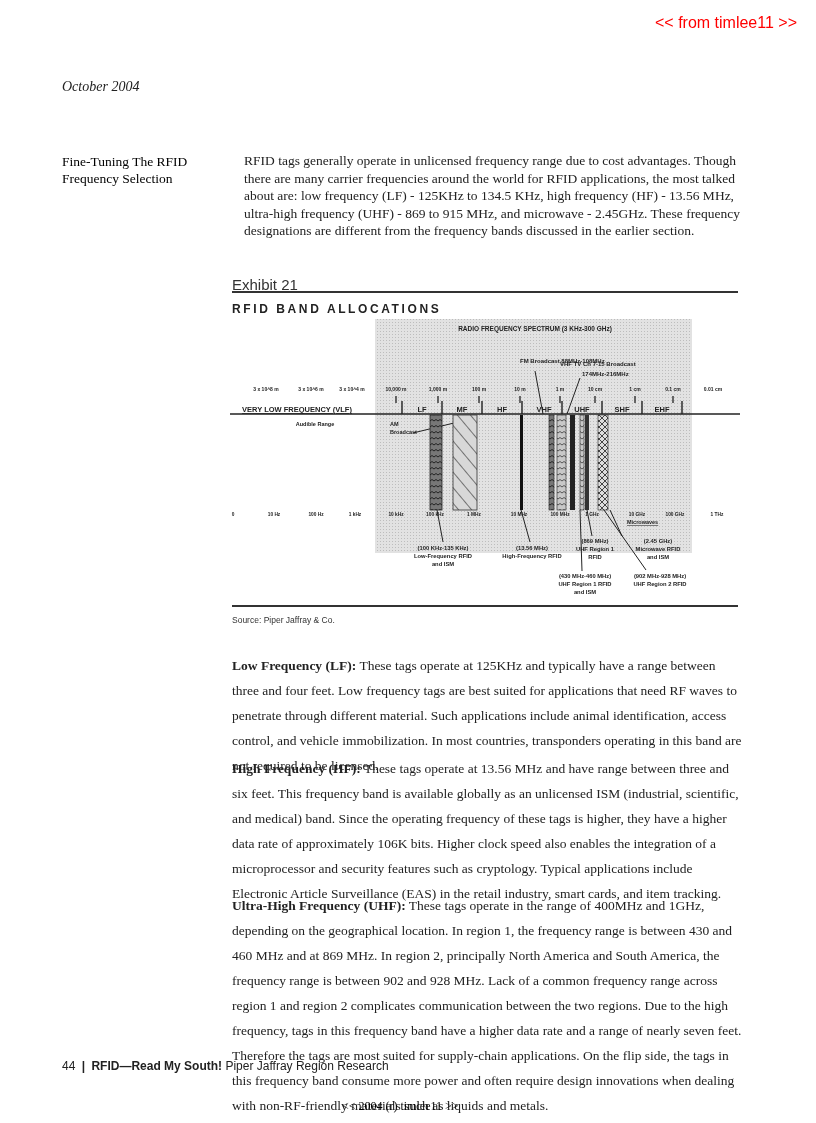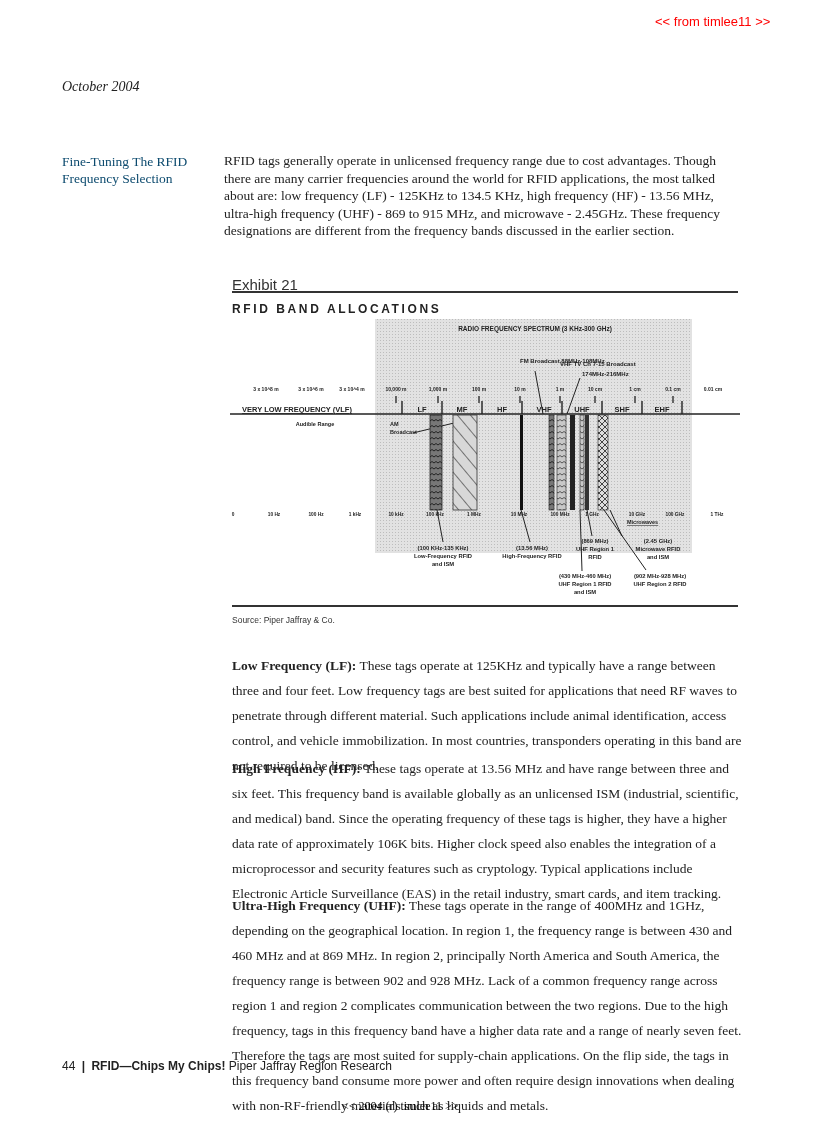--- a/index.html
+++ b/index.html
@@ -1,21 +1,21 @@
 <!DOCTYPE html>
 <html><head>
 <meta charset="utf-8">
 <style>
   html, body { margin:0; padding:0; background:#fff; }
   body { width:816px; height:1123px; position:relative; overflow:hidden; font-family:"Liberation Serif", serif; color:#222; }
   .abs { position:absolute; }
-  .watermark-top { left:655px; top:14px; color:#ff0000; font-family:"Liberation Sans", sans-serif; font-size:13px; }
+  .watermark-top { left:655px; top:14px; color:#ff0000; font-family:"Liberation Sans", sans-serif; font-size:16px; }
   .date { left:62px; top:79px; font-style:italic; font-size:14px; }
-  .side-head { left:62px; top:153px; width:150px; font-size:13.5px; line-height:17px; color:#0c4a6e; }
-  .intro { left:224px; top:152px; width:510px; font-size:13.5px; line-height:17.5px; }
+  .side-head { left:62px; top:153px; width:150px; font-size:13.5px; line-height:17px; color:#000000; }
+  .intro { left:244px; top:152px; width:510px; font-size:13.5px; line-height:17.5px; }
   .exhibit { left:232px; top:276px; font-family:"Liberation Sans", sans-serif; font-size:15px; color:#333; }
   .rule { left:232px; width:506px; height:2px; background:#333; }
   .chart-title { left:232px; top:302px; font-family:"Liberation Sans", sans-serif; font-weight:bold; font-size:12px; letter-spacing:2.6px; color:#222; }
   .source { left:232px; top:615px; font-family:"Liberation Sans", sans-serif; font-size:8.5px; color:#333; }
   .para { left:232px; width:510px; font-size:13.5px; line-height:25px; }
   .para b { font-weight:bold; }
   .footer { left:62px; top:1059px; font-family:"Liberation Sans", sans-serif; font-size:12px; color:#222; }
   .footer .bar { font-weight:bold; margin:0 3px; }
   .footer .bt { font-weight:bold; }
   .watermark-bot { left:342px; top:1099px; font-size:12px; color:#000; }
@@ -184,16 +184,16 @@
 <div class="abs para" style="top:756px;">
   <b>High Frequency</b><b> (HF):</b><span> These tags operate at 13.56 MHz and have range between three and six feet. This frequency band is available globally as an unlicensed ISM (industrial, scientific, and medical) band. Since the operating frequency of these tags is higher, they have a higher data rate of approximately 106K bits. Higher clock speed also enables the integration of a microprocessor and security features such as cryptology. Typical applications include Electronic Article Surveillance (EAS) in the retail industry, smart cards, and item tracking.</span>
 </div>
 <div class="abs para" style="top:893px;">
   <b>Ultra-High Frequency</b><b> (UHF):</b><span> These tags operate in the range of 400MHz and 1GHz, depending on the geographical location. In region 1, the frequency range is between 430 and 460 MHz and at 869 MHz. In region 2, principally North America and South America, the frequency range is between 902 and 928 MHz. Lack of a common frequency range across region 1 and region 2 complicates communication between the two regions. Due to the high frequency, tags in this frequency band have a higher data rate and a range of nearly seven feet. Therefore the tags are most suited for supply-chain applications. On the flip side, the tags in this frequency band consume more power and often require design innovations when dealing with non-RF-friendly materials such as liquids and metals.</span>
 </div>
 
 <div class="abs footer">
   <span>44</span>
   <span class="bar">|</span>
-  <span class="bt">RFID—Chips My Chips!</span><span> Piper Jaffray Region Research</span>
+  <span class="bt">RFID—Read My South!</span><span> Piper Jaffray Region Research</span>
 </div>
 
 <div class="abs watermark-bot">&lt;&lt; 2004 (r) timlee11 &gt;&gt;</div>
 
 </body></html>

